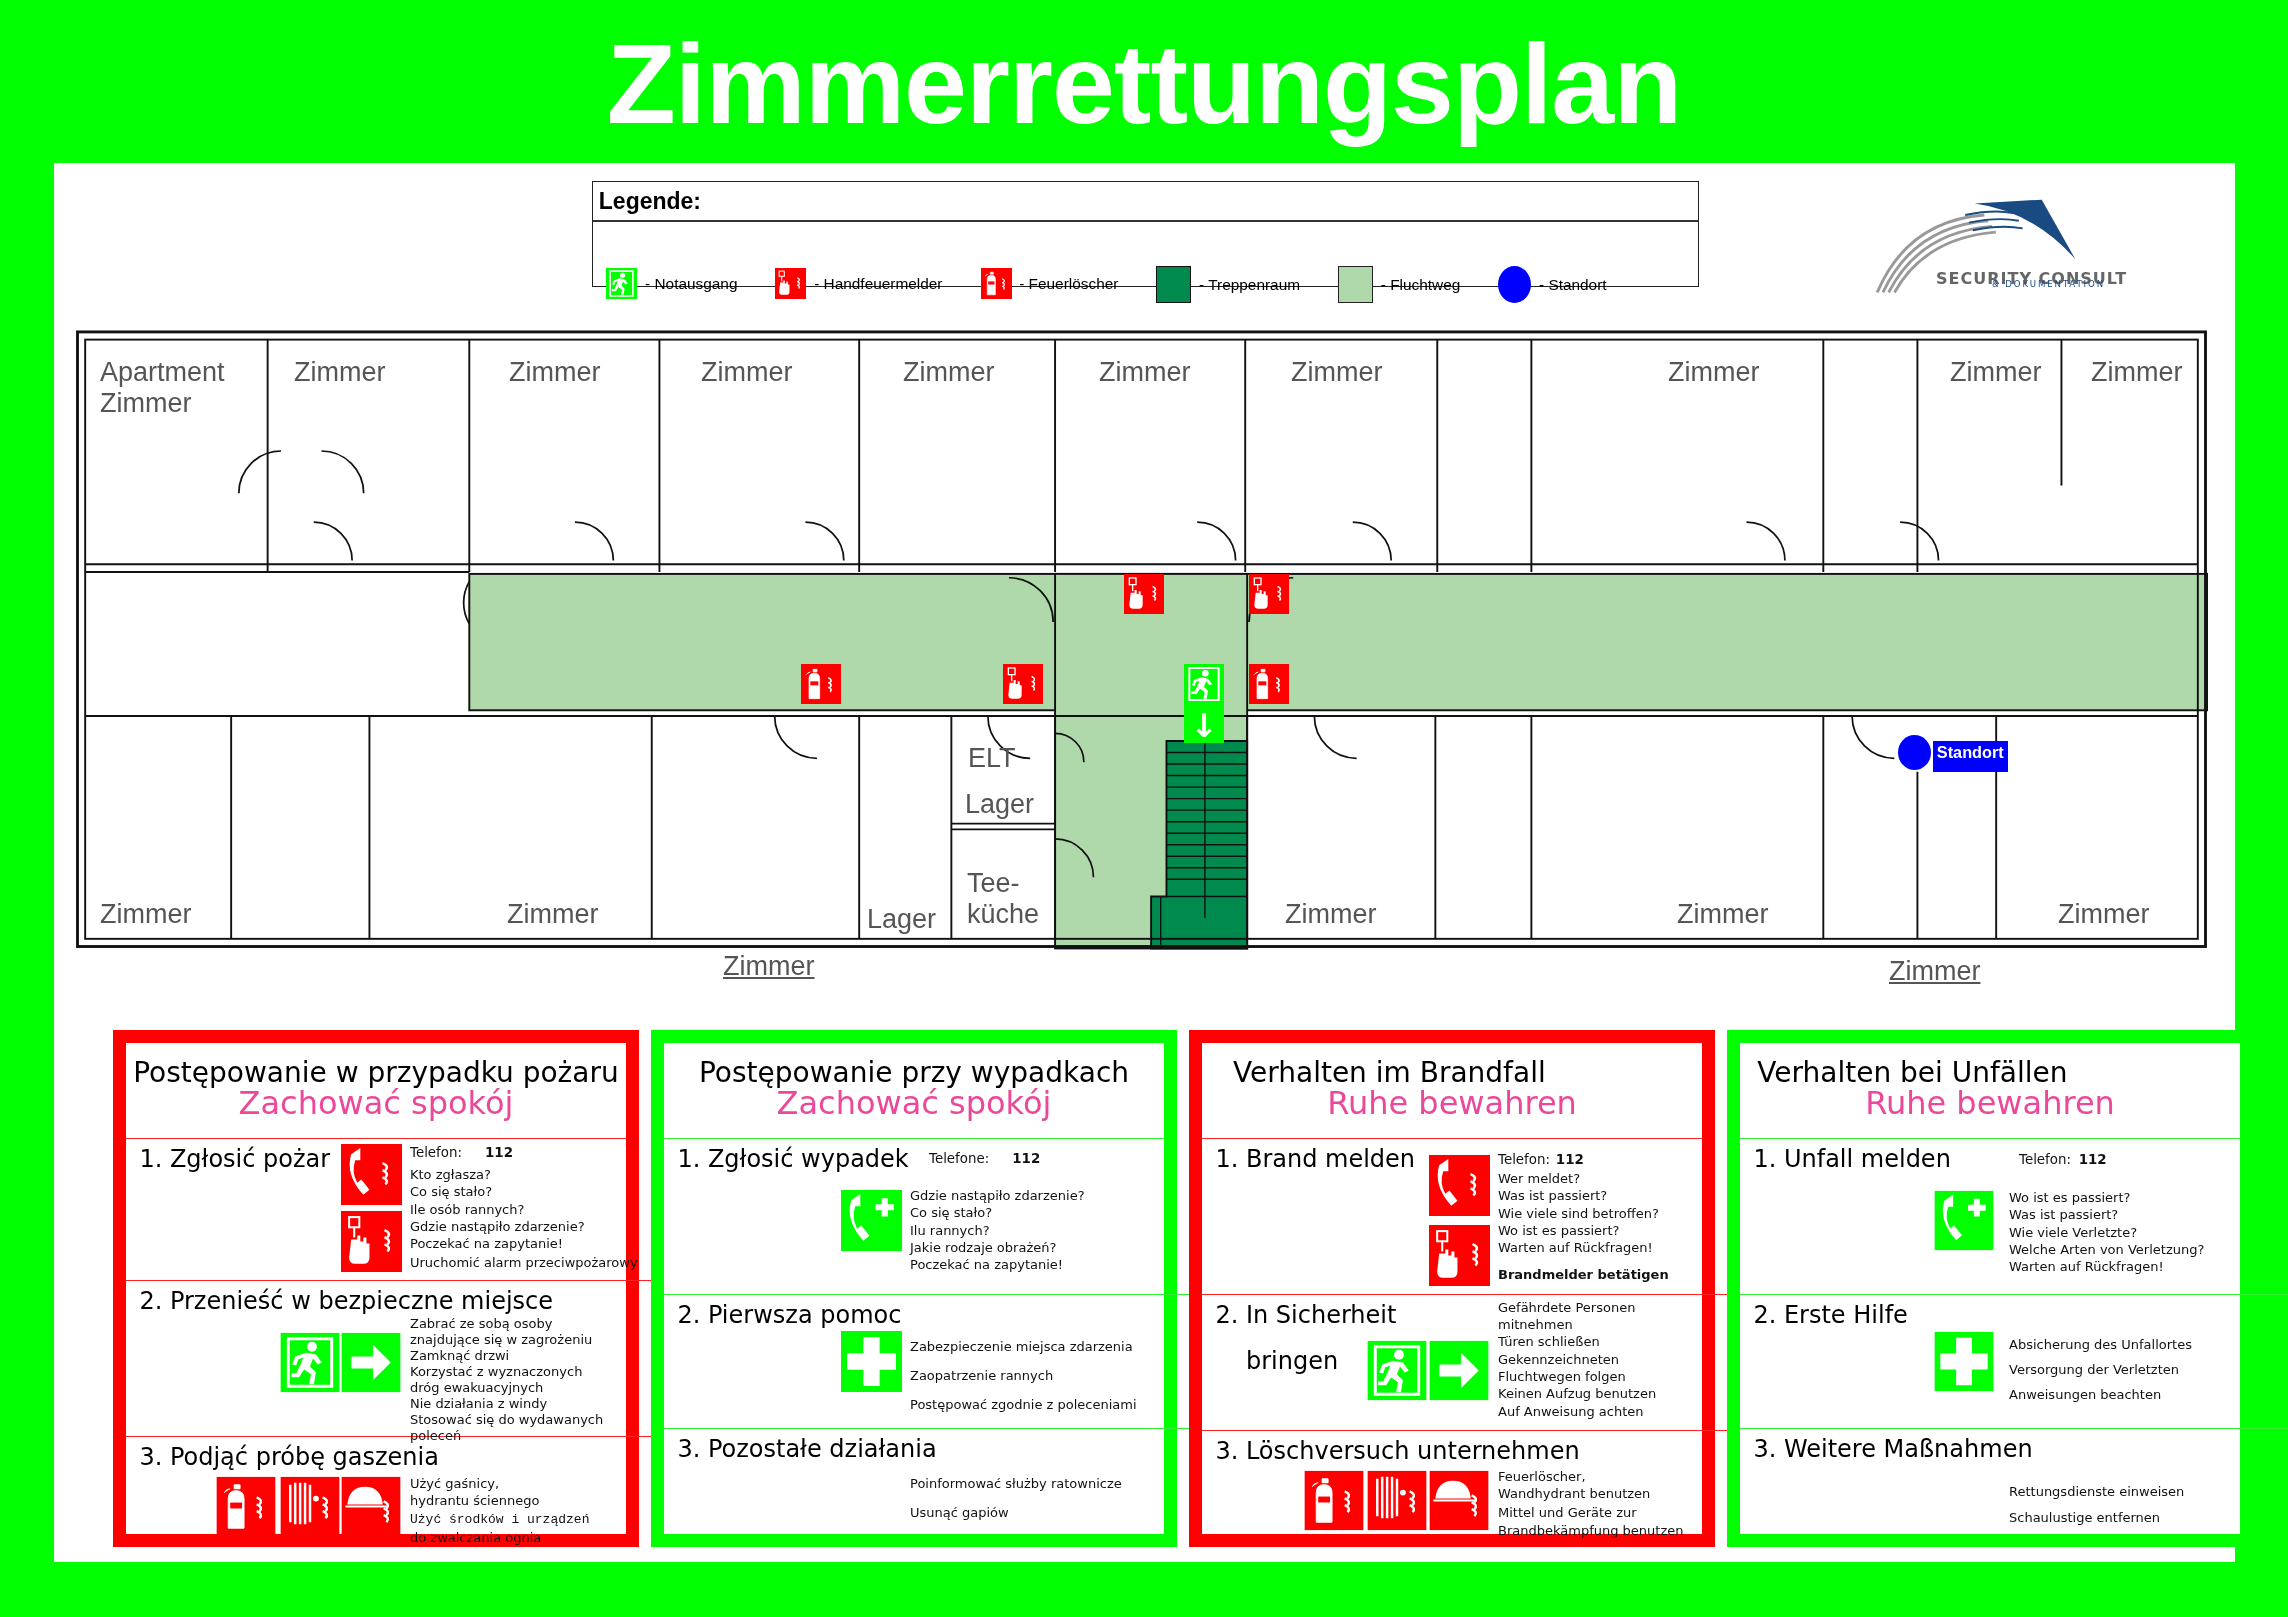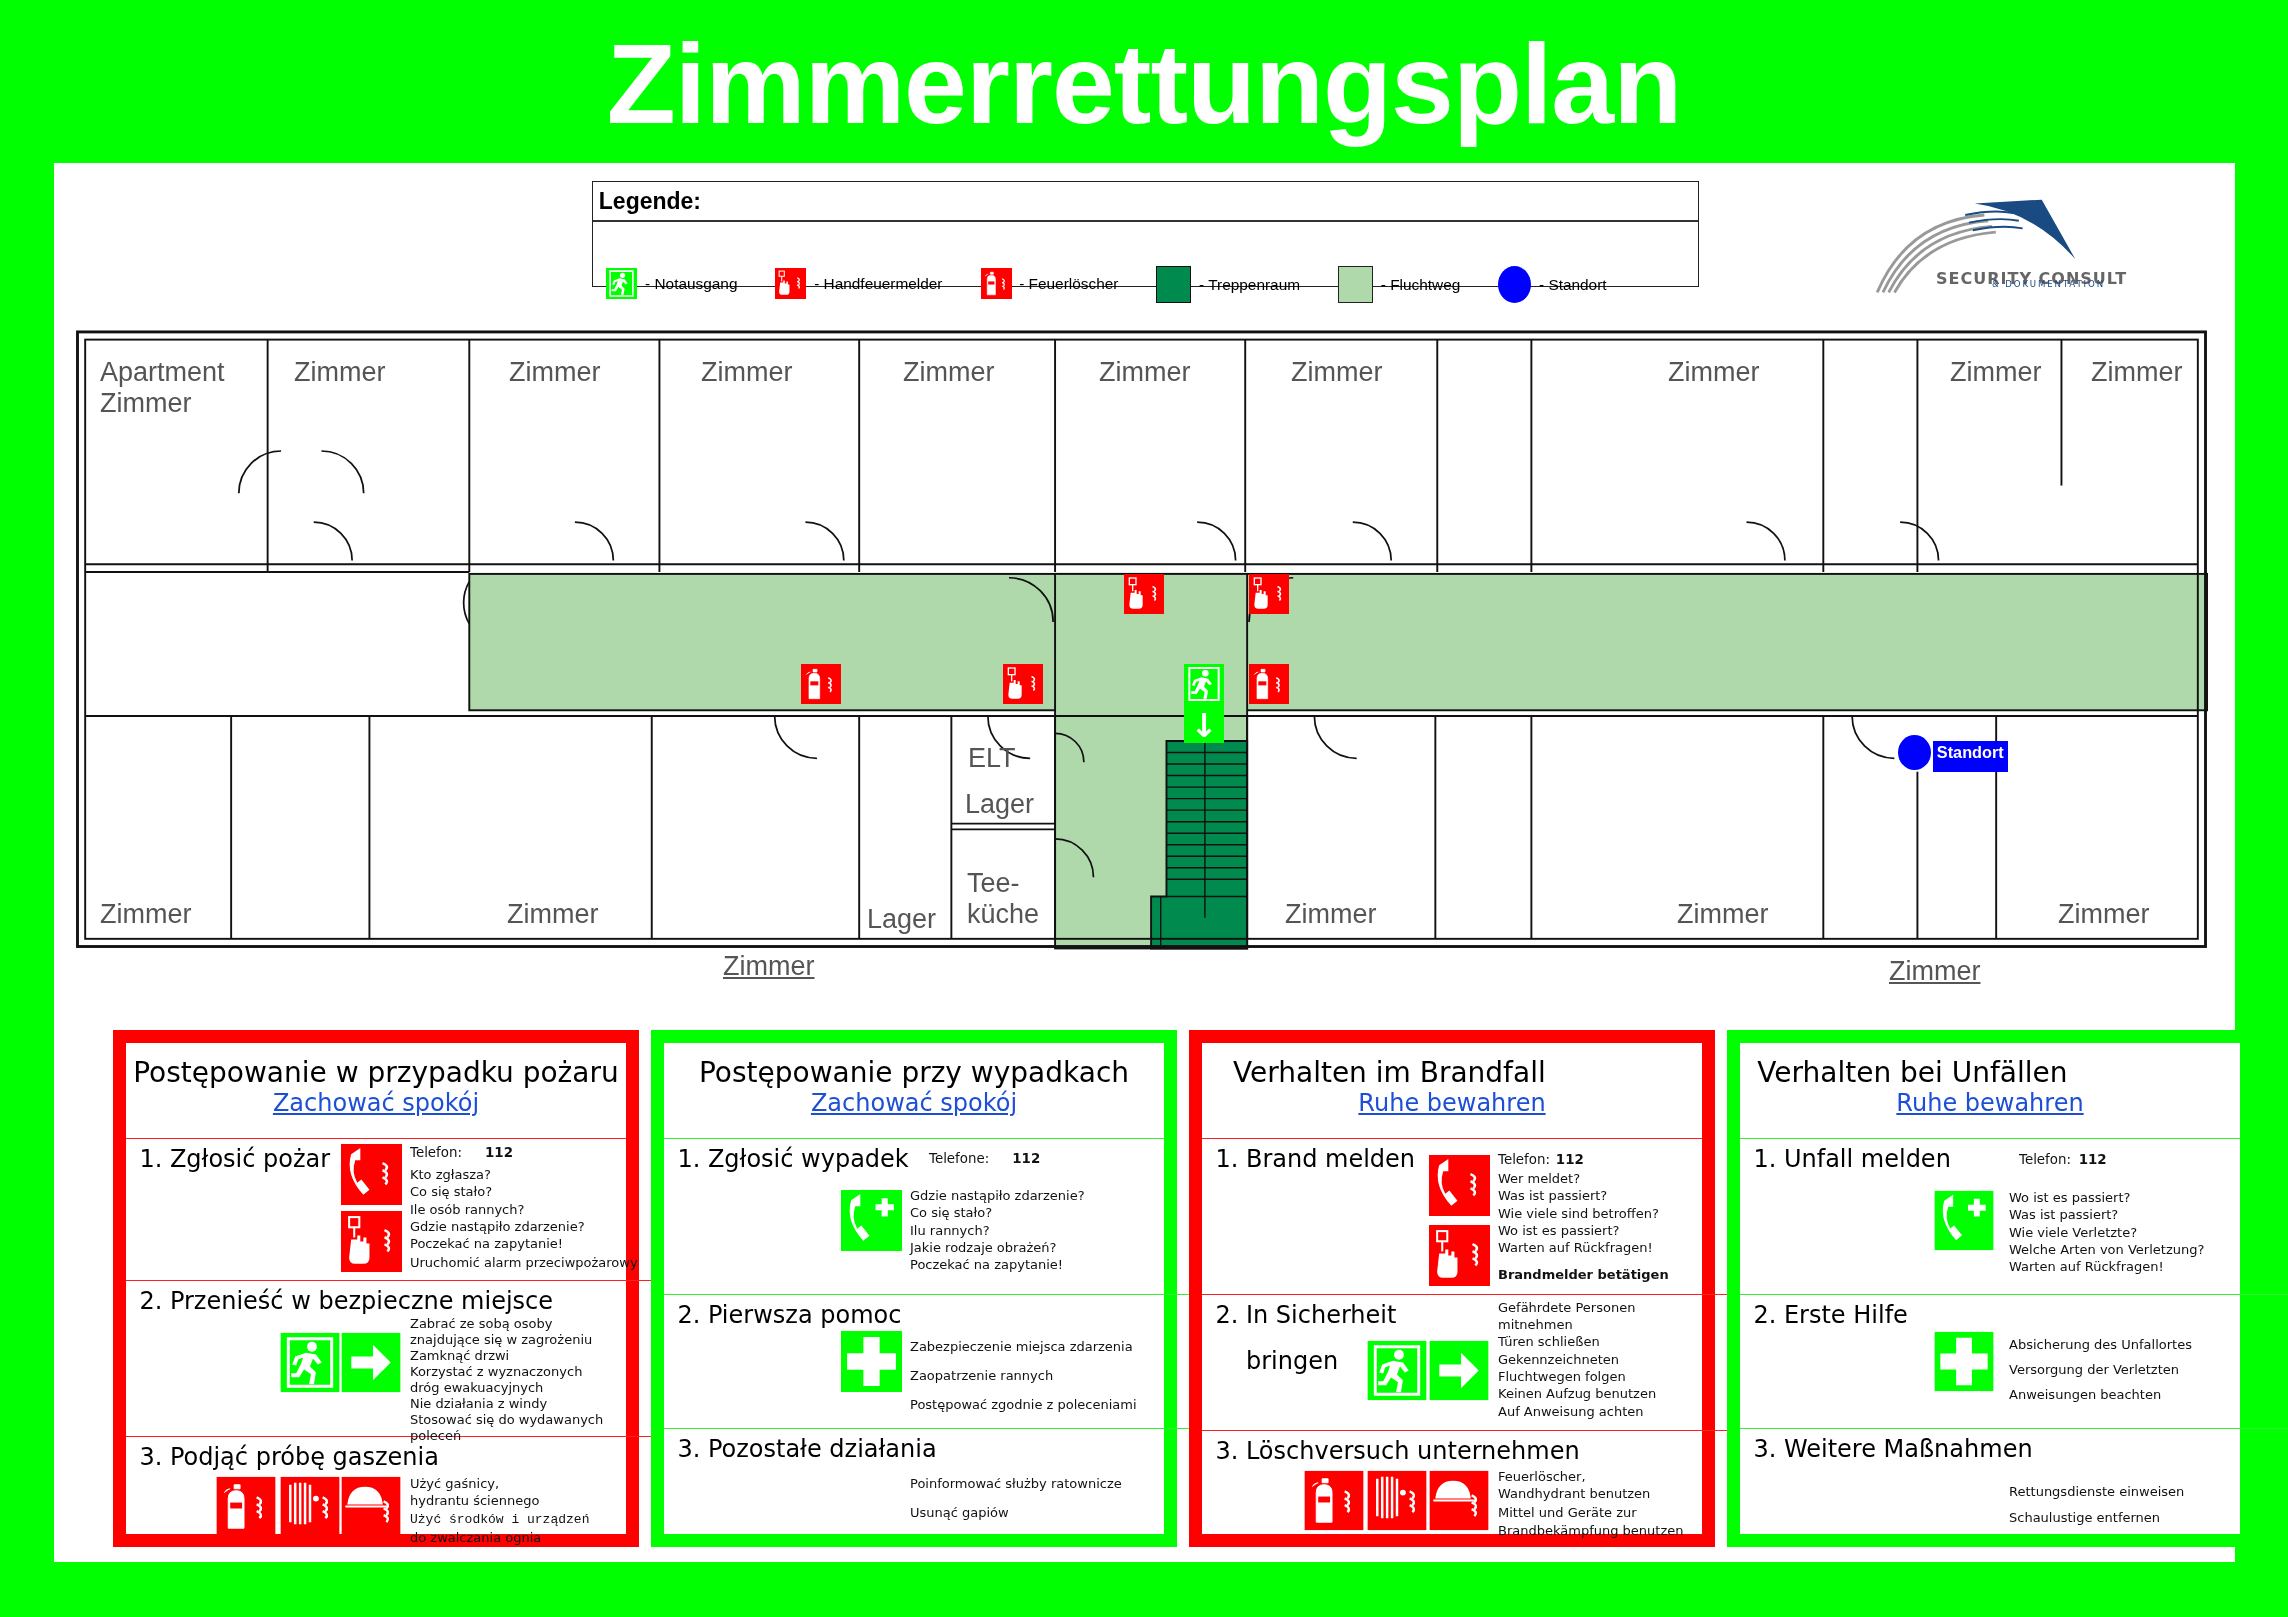--- a/index.html
+++ b/index.html
@@ -16,21 +16,21 @@
   .logo-sub{position:absolute;left:123px;top:87px;font-family:"DejaVu Sans",sans-serif;font-size:8.6px;color:#1a4a82;letter-spacing:1.9px;white-space:nowrap;}
   .plan{position:absolute;left:75px;top:330px;}
   .room-label{position:absolute;font-family:"Liberation Sans",sans-serif;font-size:27px;color:#555;line-height:31px;white-space:nowrap;}
   .panel{position:absolute;top:1030px;width:526px;height:517px;box-sizing:border-box;border-width:13.4px;border-style:solid;background:#fff;margin-left:44px;}
   .panel.red{border-color:#ff0000;}
   .panel.green{border-color:#00ff00;}
   .panel .ph{height:96px;text-align:center;border-bottom:1.9px solid;box-sizing:border-box;padding-top:13.4px;}
   .panel.red .ph,.panel.red .sec{border-color:#ff2020;}
   .panel.green .ph,.panel.green .sec{border-color:#33ee33;}
   .ph .t1{font-size:28px;line-height:33px;color:#000;}
-  .ph .t2{font-size:24px;line-height:29px;color:#1d4ed8;text-decoration:underline;}
+  .ph .t2{font-size:32px;line-height:29px;color:#ec4899;}
   .sec{position:absolute;left:0;width:584px;border-bottom:1.9px solid;box-sizing:border-box;}
   .sec.last{border-bottom:none;}
   .sh{position:absolute;left:13.4px;top:5.8px;font-size:24px;line-height:29px;color:#000;white-space:nowrap;}
   .tx{position:absolute;font-size:13px;line-height:17.3px;color:#111;white-space:nowrap;}
   .tel{position:absolute;font-size:13.4px;color:#111;white-space:nowrap;}
   .tel b{margin-left:23px;}
   .sign{position:absolute;}
 </style>
 </head>
 <body>

